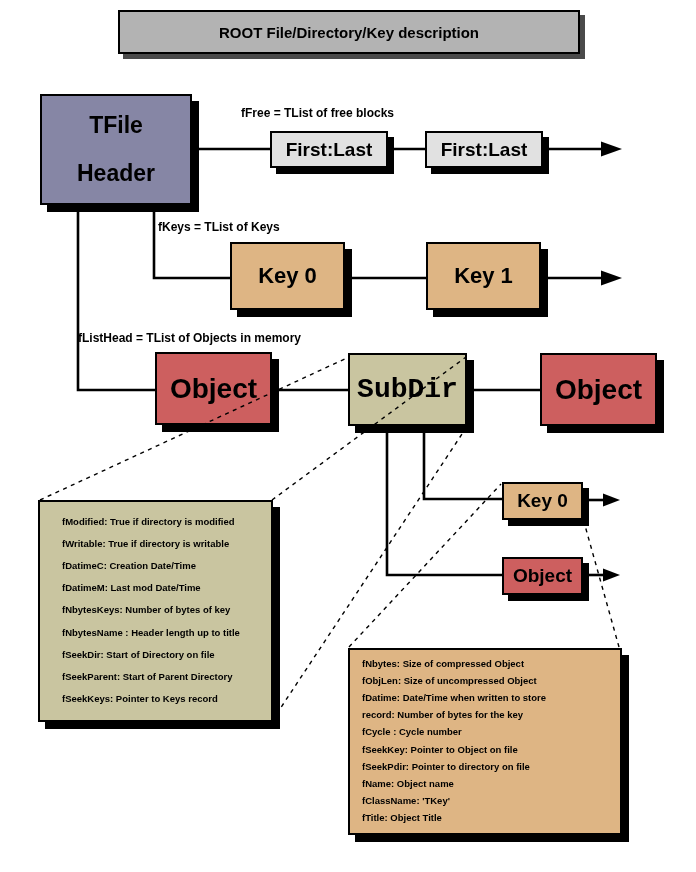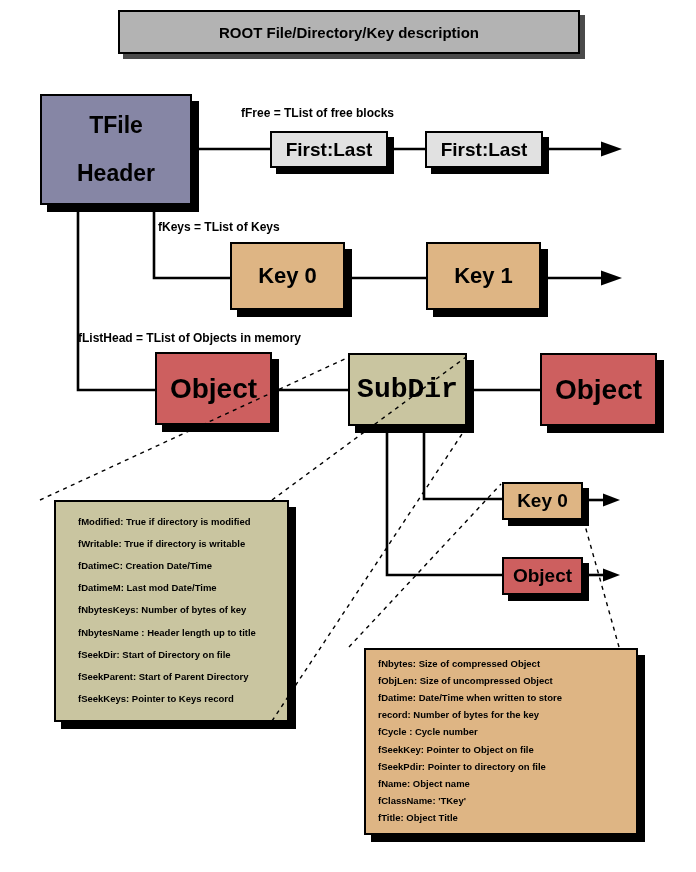--- a/index.html
+++ b/index.html
@@ -24,21 +24,21 @@
   .subdir{left:348px;top:353px;width:119px;background:var(--c-subdir-olive,#c9c5a0);font-family:Liberation Mono, monospace;}
   .objR{left:540px;top:353px;background:var(--c-object-red,#cd5f5f);}
   .smallbox{width:81px;height:38px;font-size:19px;box-shadow:6px 6px 0 #000;}
   .sk0{left:502px;top:482px;background:var(--c-key-tan,#deb584);}
   .sobj{left:502px;top:557px;background:var(--c-object-red,#cd5f5f);}
   .lbl{position:absolute;font-weight:bold;font-size:12px;z-index:2;white-space:nowrap;}
   .lbl-ffree{left:201px;top:106px;margin-left:40px;}
   .lbl-fkeys{left:158px;top:220px;}
   .lbl-flisthead{left:78px;top:331px;}
   .panel{position:absolute;box-sizing:border-box;border:2px solid #000;box-shadow:7px 7px 0 #000;
-         display:flex;flex-direction:column;justify-content:space-around;z-index:2;font-weight:bold;margin-left:16px;}
+         display:flex;flex-direction:column;justify-content:space-around;z-index:2;font-weight:bold;}
   .panel-dir{left:38px;top:500px;width:235px;height:222px;background:var(--c-subdir-olive,#c9c5a0);
              font-size:9.5px;padding:8px 4px 10px 22px;}
   .panel-key{left:348px;top:648px;width:274px;height:187px;background:var(--c-key-tan,#deb584);
              font-size:9.5px;padding:5px 4px 7px 12px;}
   .attr{white-space:nowrap;}
 </style>
 </head>
 <body>
 
 <div class="canvas">

